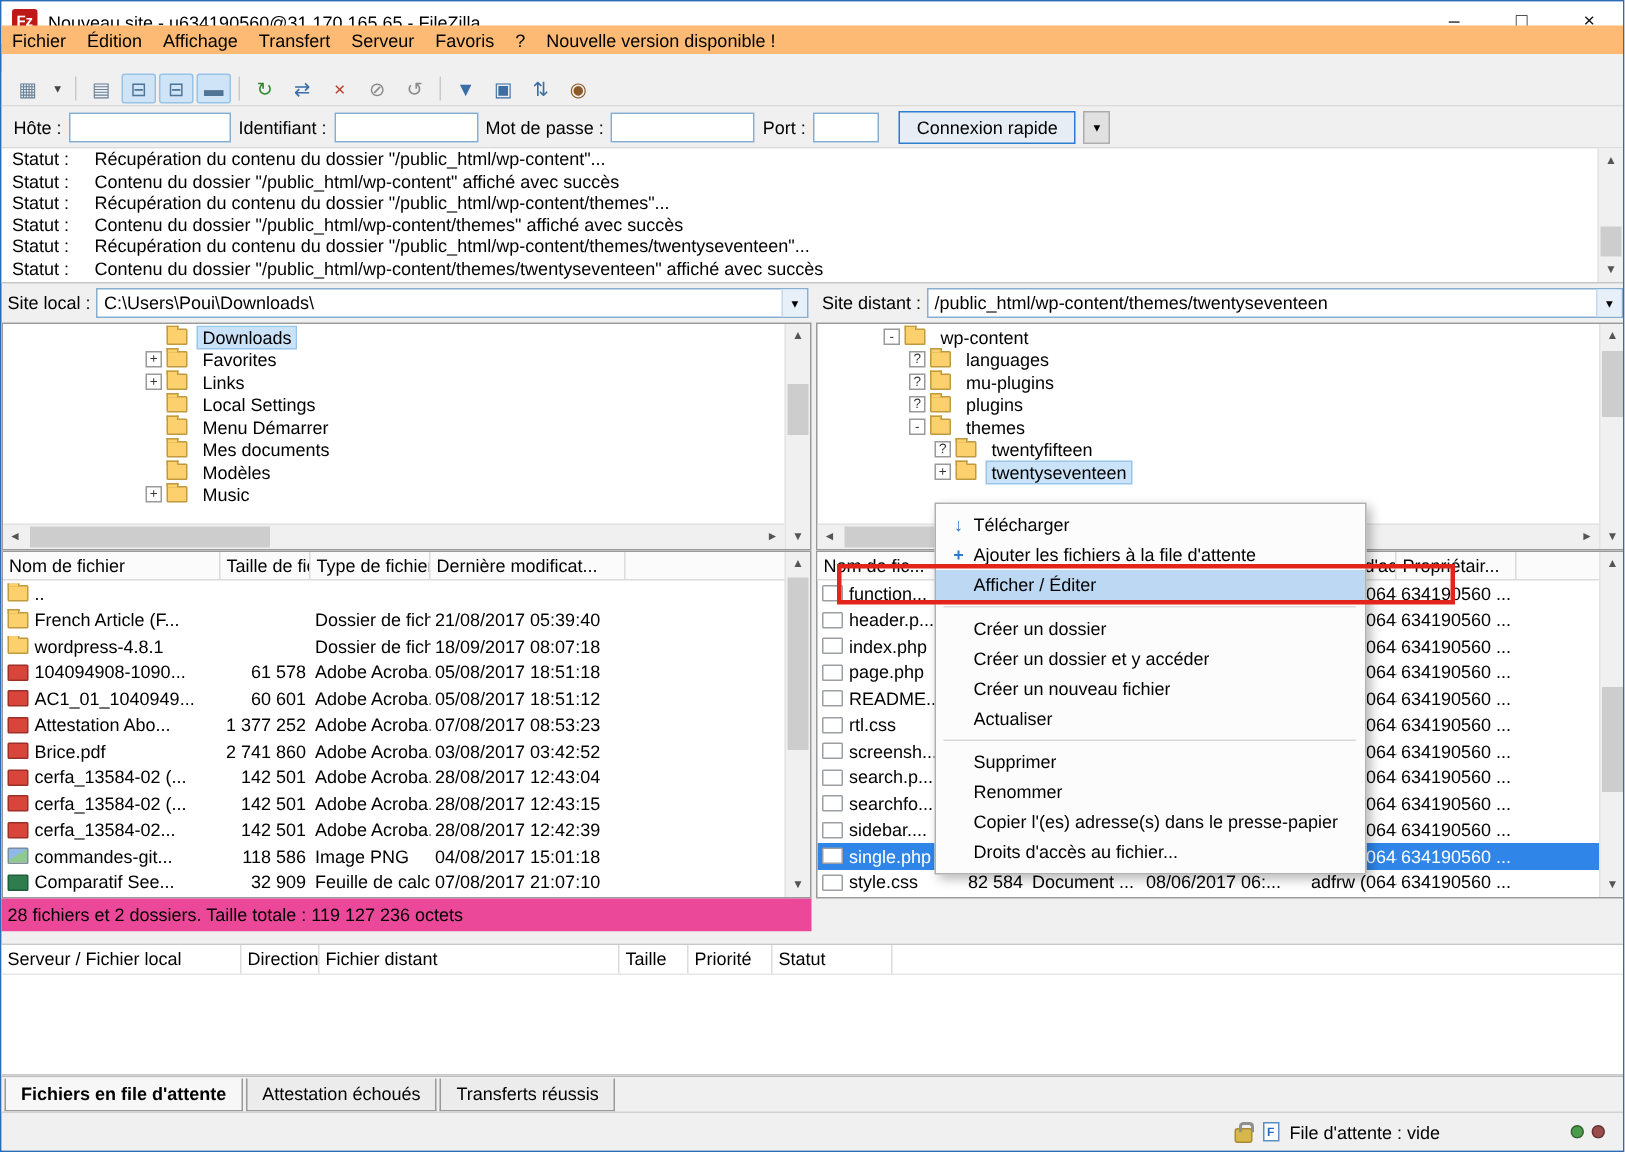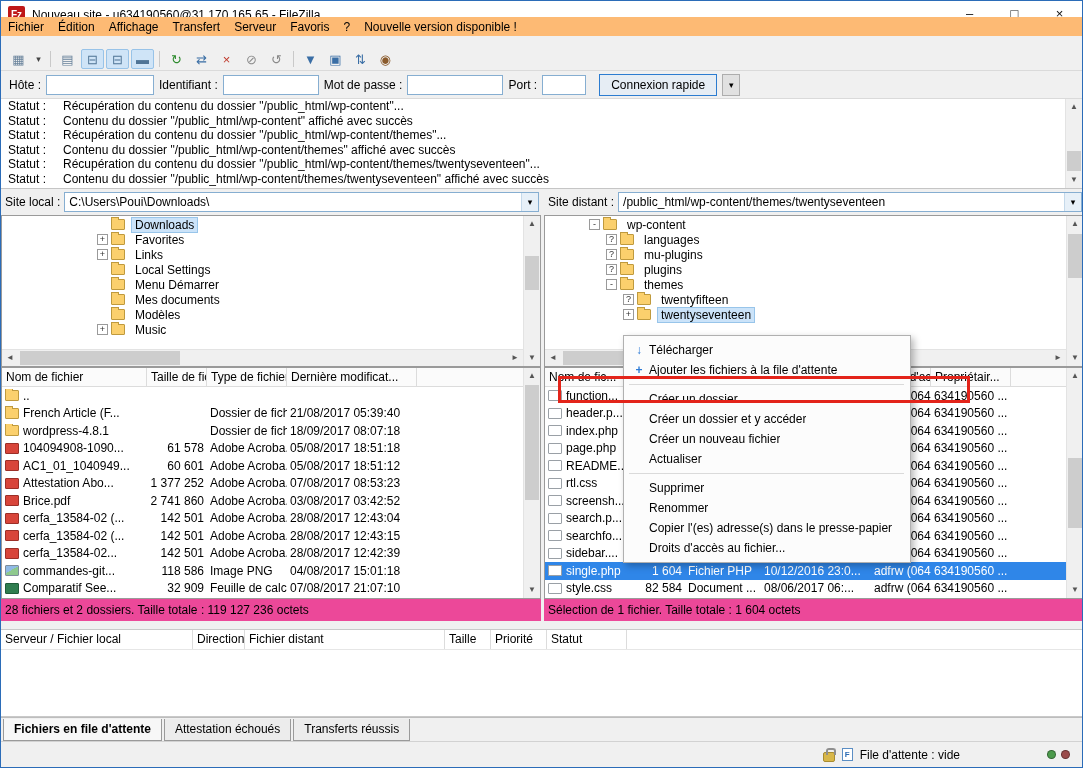--- a/index.html
+++ b/index.html
@@ -84,21 +84,21 @@
   .cell.name{display:flex;align-items:center}
   .cell.num{text-align:right}
   .local .c0{width:145px}.local .c1{width:60px}.local .c2{width:80px}.local .c3{width:130px}
   .remote .c0{width:80px}.remote .c1{width:60px}.remote .c2{width:76px}.remote .c3{width:110px}.remote .c4{width:60px}.remote .c5{width:80px}
   .pane-status{position:absolute;left:0;right:0;bottom:0;height:22px;line-height:22px;padding-left:4px;background:#ec4899;white-space:nowrap;overflow:hidden}
 
   
   .queue{position:absolute;top:620px;left:0;right:0;bottom:26px;background:#f0f0f0}
   .queue-box{position:absolute;top:8px;left:0;right:0;bottom:24px;background:#fff;border-top:1px solid #c9c9c9;border-bottom:1px solid #c9c9c9}
   .queue-cols{display:flex;height:20px;border-bottom:1px solid #e6e6e6}
-  .qc0{width:192px}.qc1{width:52px}.qc2{width:200px}.qc3{width:46px}.qc4{width:56px}.qc5{width:80px}
+  .qc0{width:160px}.qc1{width:52px}.qc2{width:200px}.qc3{width:46px}.qc4{width:56px}.qc5{width:80px}
   .tabs{position:absolute;left:0;bottom:0;height:24px;right:0;display:flex;align-items:flex-start;padding:1px 0 0 2px;border-top:1px solid #bdbdbd;background:#f0f0f0}
   .tab{padding:3px 10px 4px;border:1px solid #9a9a9a;border-top:none;background:#ececec;margin-right:2px;white-space:nowrap}
   .tab.active{font-weight:bold;background:#f7f7f7}
 
   
   .statusbar{position:absolute;left:0;right:0;bottom:0;height:26px;background:#f0f0f0;border-top:1px solid #d2d2d2;display:flex;align-items:center;justify-content:flex-end;gap:7px;padding-right:12px}
   .sb-lock{width:12px;height:10px;background:#d8b74a;border:1px solid #a88c2f;border-radius:2px;position:relative;margin-top:4px}
   .sb-lock::before{content:"";position:absolute;top:-5px;left:2px;width:6px;height:5px;border:2px solid #8f8f8f;border-bottom:none;border-radius:3px 3px 0 0}
   .sb-doc{width:11px;height:13px;background:#fff;border:1px solid #5b8ec4;color:#2e6db4;font-size:8px;line-height:11px;text-align:center;font-weight:bold}
   .leds{display:flex;gap:5px;margin-left:80px}
@@ -697,21 +697,20 @@
               <span class="cell c4">adfrw (0644)</span>
               <span class="cell c5">634190560 ...</span>
             </div>
           </div>
         <div class="vscroll">
           <div class="arr">▲</div>
           <div class="thumb" style="top:90px;height:70px"></div>
           <div class="arr b">▼</div>
         </div>
       </div>
-      <div class="pane-status">Sélection de 1 fichier. Taille totale : 1 604 octets</div>
     </div>
   </div>
 
   <div class="queue">
     <div class="queue-box">
       <div class="queue-cols">
         <span class="hcell qc0">Serveur / Fichier local</span>
         <span class="hcell qc1">Direction</span>
         <span class="hcell qc2">Fichier distant</span>
         <span class="hcell qc3">Taille</span>
@@ -746,20 +745,24 @@
       <div class="cm-row">
         <span class="cm-icon icon-download">↓</span>
         <span class="cm-label">Télécharger</span>
       </div>
 
       <div class="cm-row">
         <span class="cm-icon icon-addqueue">+</span>
         <span class="cm-label">Ajouter les fichiers à la file d'attente</span>
       </div>
 
+      <div class="cm-row highlighted">
+        <span class="cm-icon"></span>
+        <span class="cm-label">Afficher / Éditer</span>
+      </div>
 
       <div class="cm-row sep">
         
         
       </div>
 
       <div class="cm-row">
         <span class="cm-icon"></span>
         <span class="cm-label">Créer un dossier</span>
       </div>

